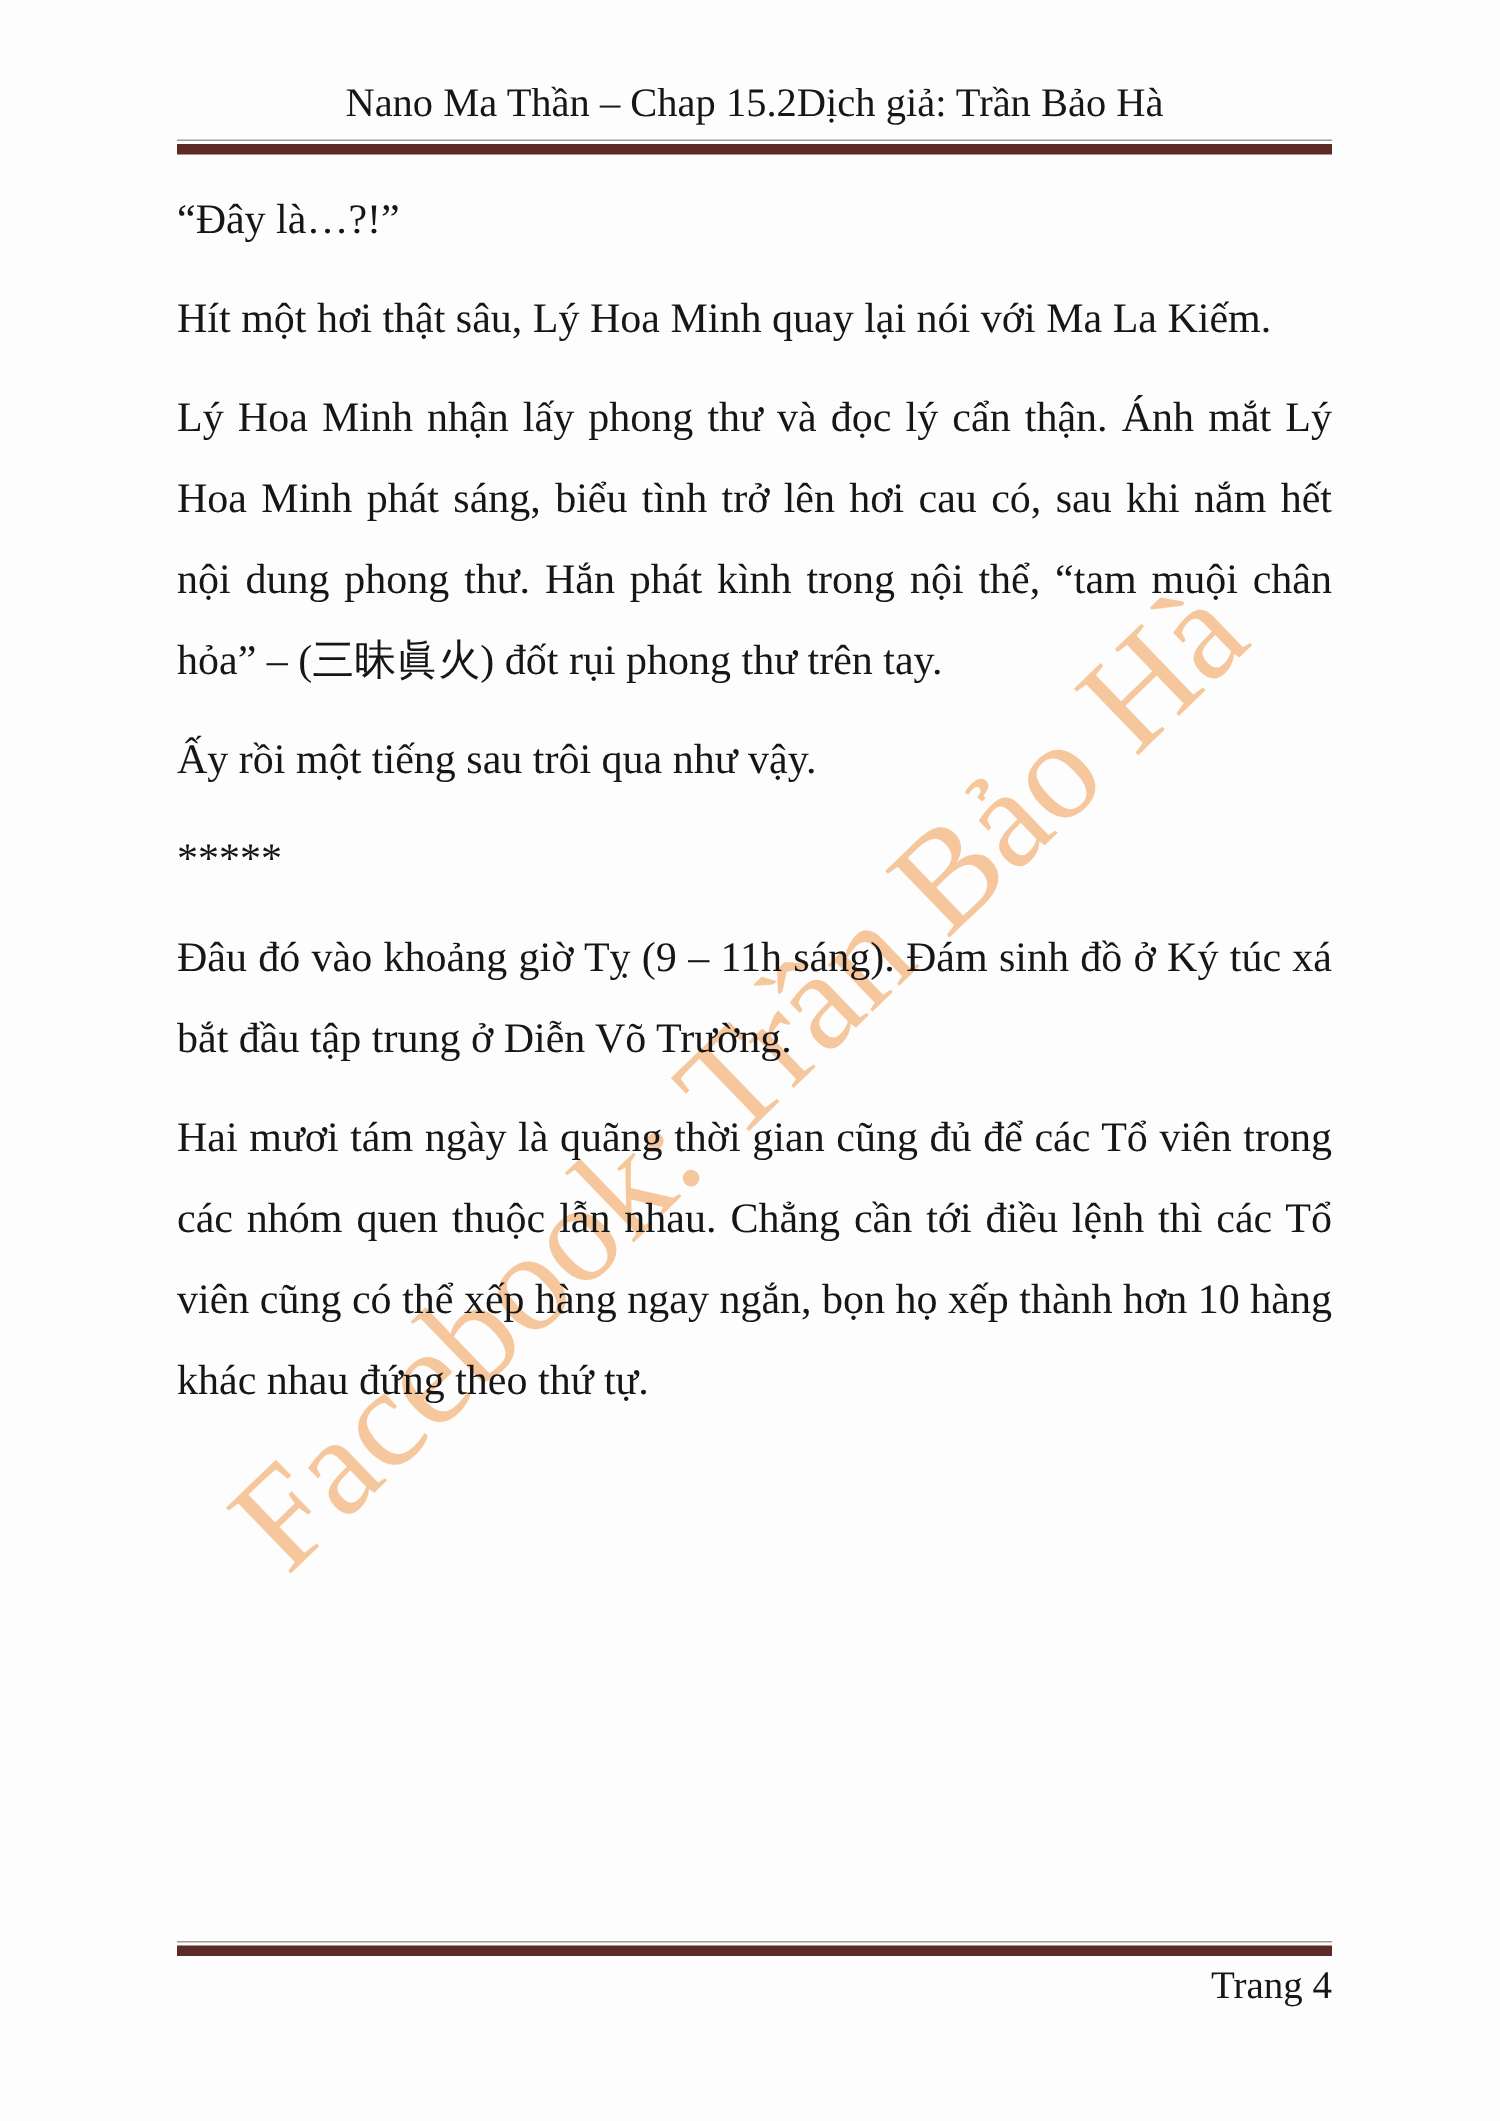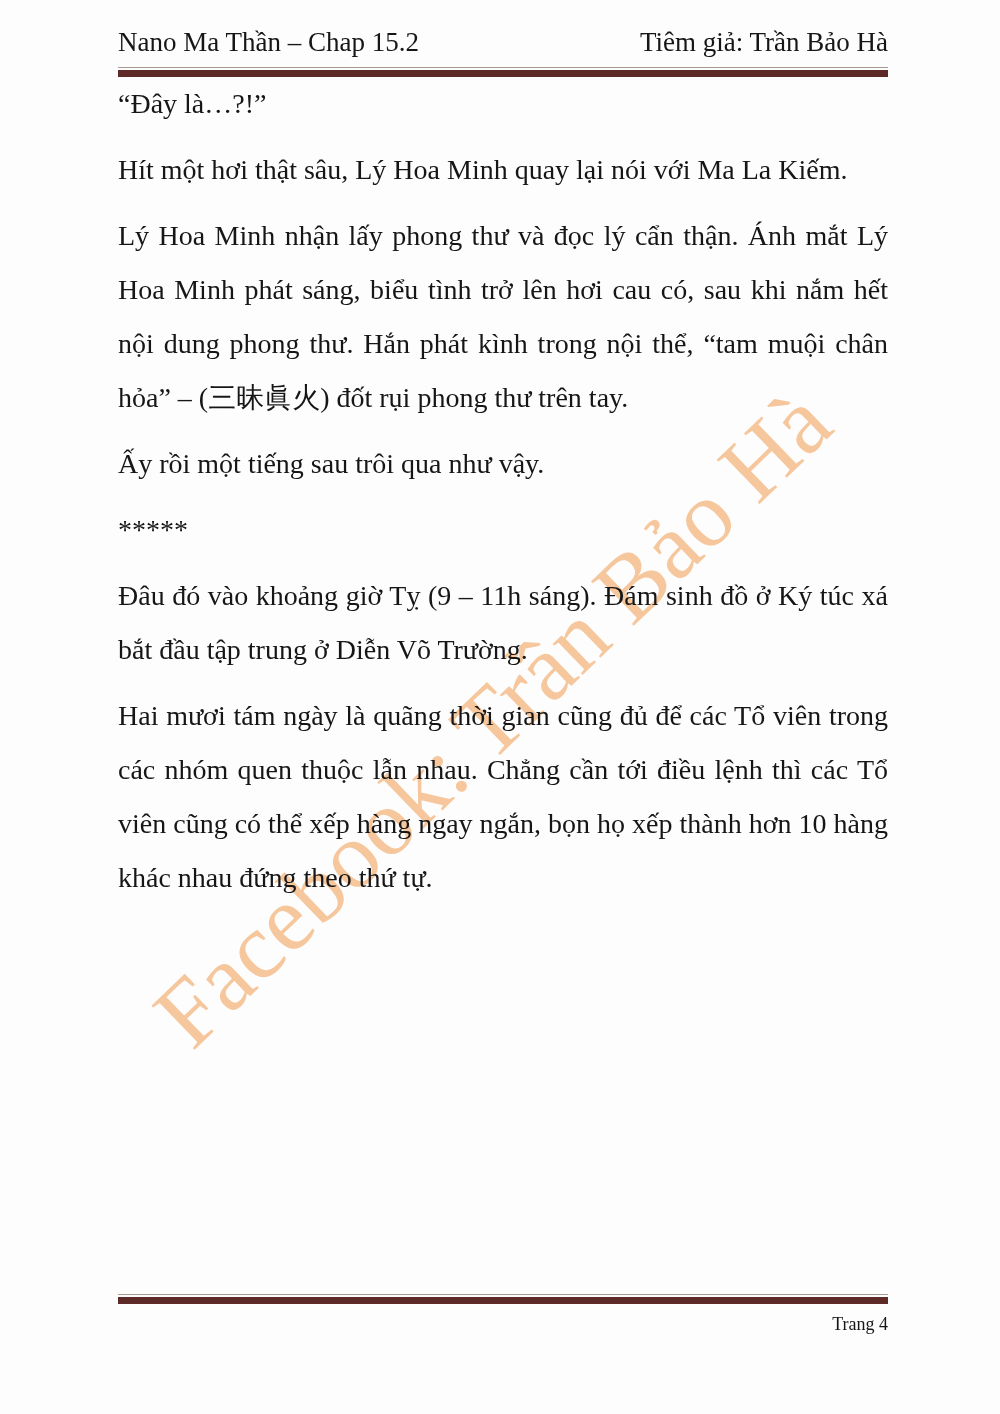--- a/index.html
+++ b/index.html
@@ -30,75 +30,76 @@
     user-select: none;
     pointer-events: none;
   }
   .content-layer {
     position: relative;
     z-index: 1;
     padding: 0 112px 0 118px;
   }
   .header-row {
     display: flex;
-    justify-content: space-between;
+    justify-content: center;
     align-items: baseline;
-    padding-top: 24px;
+    padding-top: 50px;
     font-size: 27px;
     line-height: 36px;
   }
   .rule .thin-line {
     height: 1px;
     background: var(--rule-thin, #a79a92);
   }
   .rule .rule-gap {
     height: 2px;
   }
   .rule .thick-line {
     height: 7px;
     background: var(--rule-thick, #5d2a27);
   }
   .rule-header {
     margin-top: 7px;
   }
   .body-text {
+    padding-top: 17px;
   }
   .para {
     margin: 0 0 12px 0;
     font-size: 28px;
     line-height: 54px;
     text-align: justify;
     text-justify: inter-word;
   }
   .footer-area {
     position: absolute;
     left: 118px;
     right: 112px;
     top: 1294px;
     z-index: 1;
   }
   .page-number {
     margin-top: 3px;
     text-align: right;
-    font-size: 18px;
+    font-size: 26px;
     line-height: 34px;
   }
 </style>
 </head>
 <body>
 
 <div class="page">
 
   <div class="watermark">Facebook: Trần Bảo Hà</div>
 
   <div class="content-layer">
 
     <div class="header-row">
       <span>Nano Ma Thần – Chap 15.2</span>
-      <span>Tiêm giả: Trần Bảo Hà</span>
+      <span>Dịch giả: Trần Bảo Hà</span>
     </div>
 
     <div class="rule rule-header">
       <div class="thin-line"></div>
       <div class="rule-gap"></div>
       <div class="thick-line"></div>
     </div>
 
     <div class="body-text">
       <p class="para">“Đây là…?!”</p>

